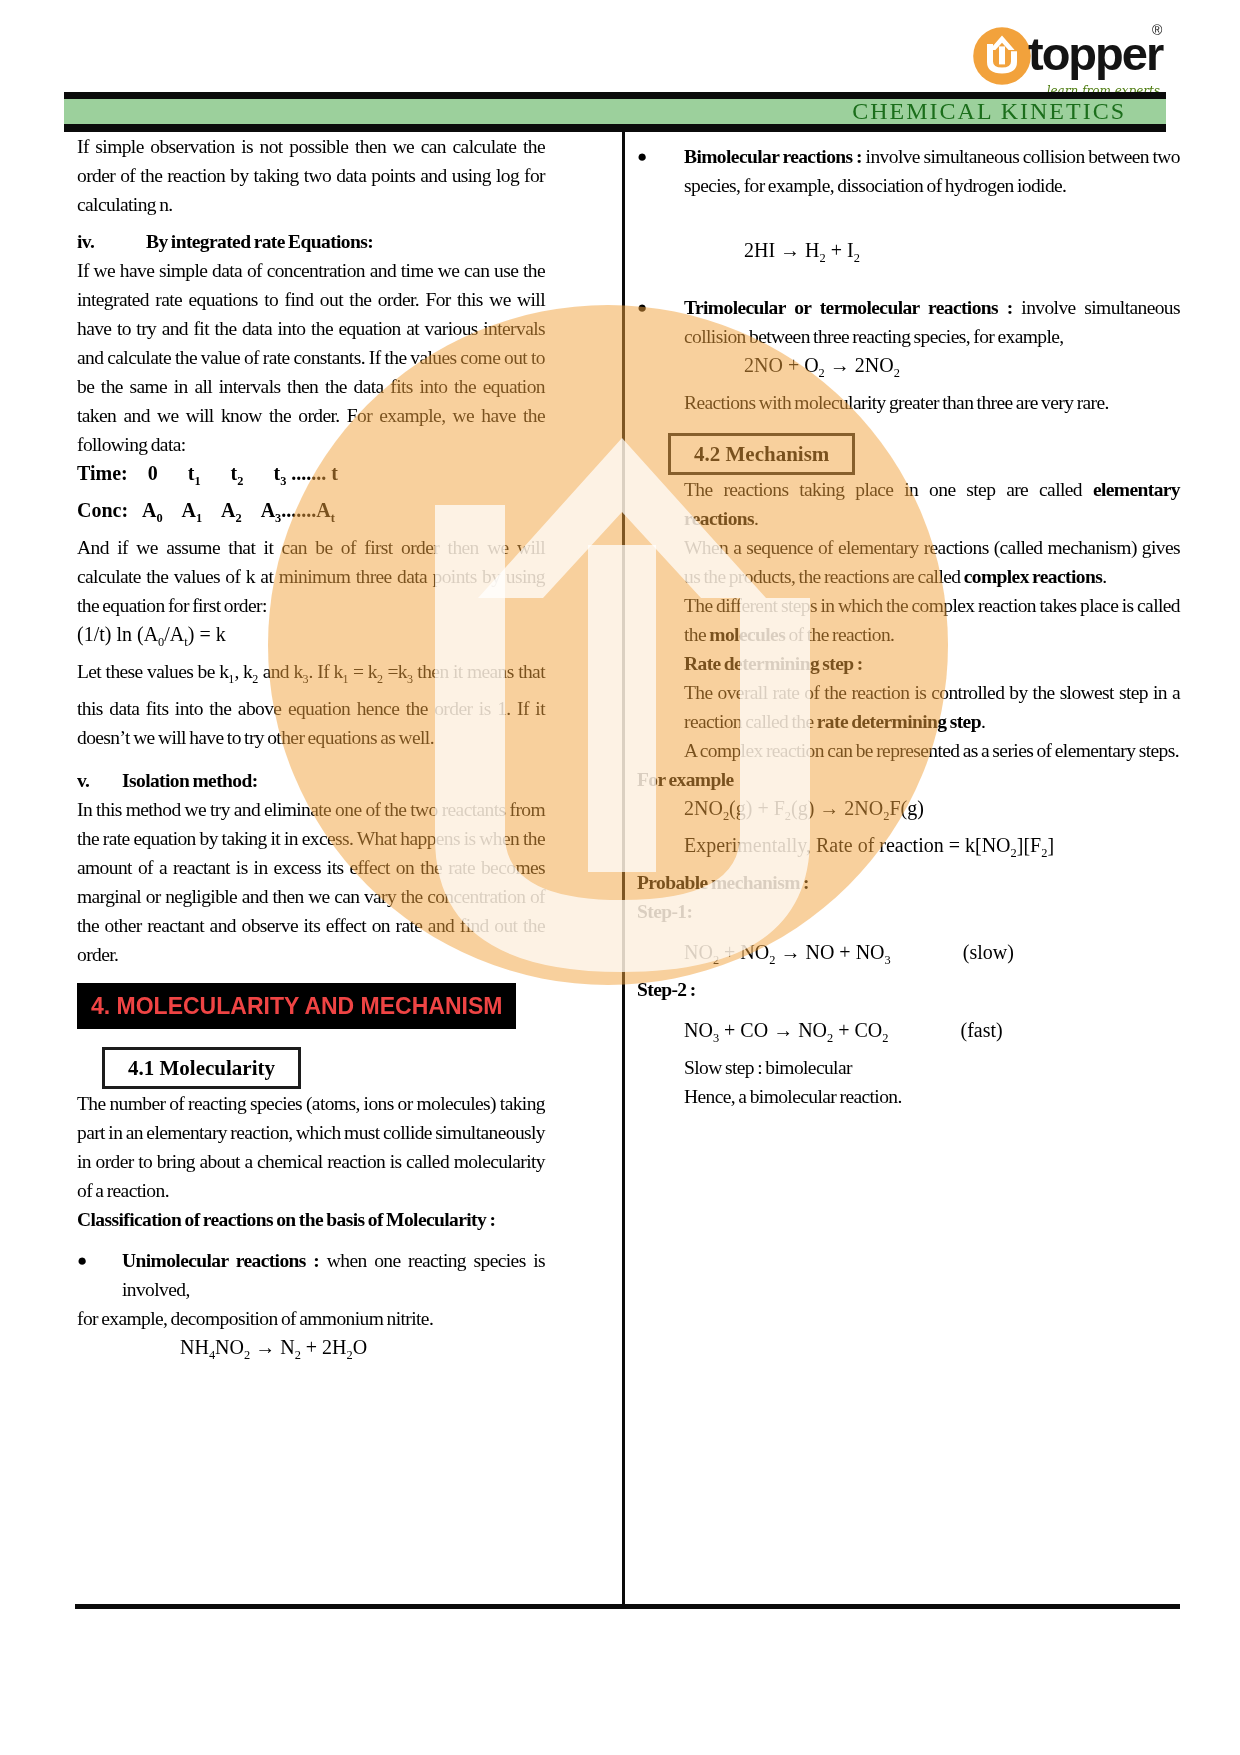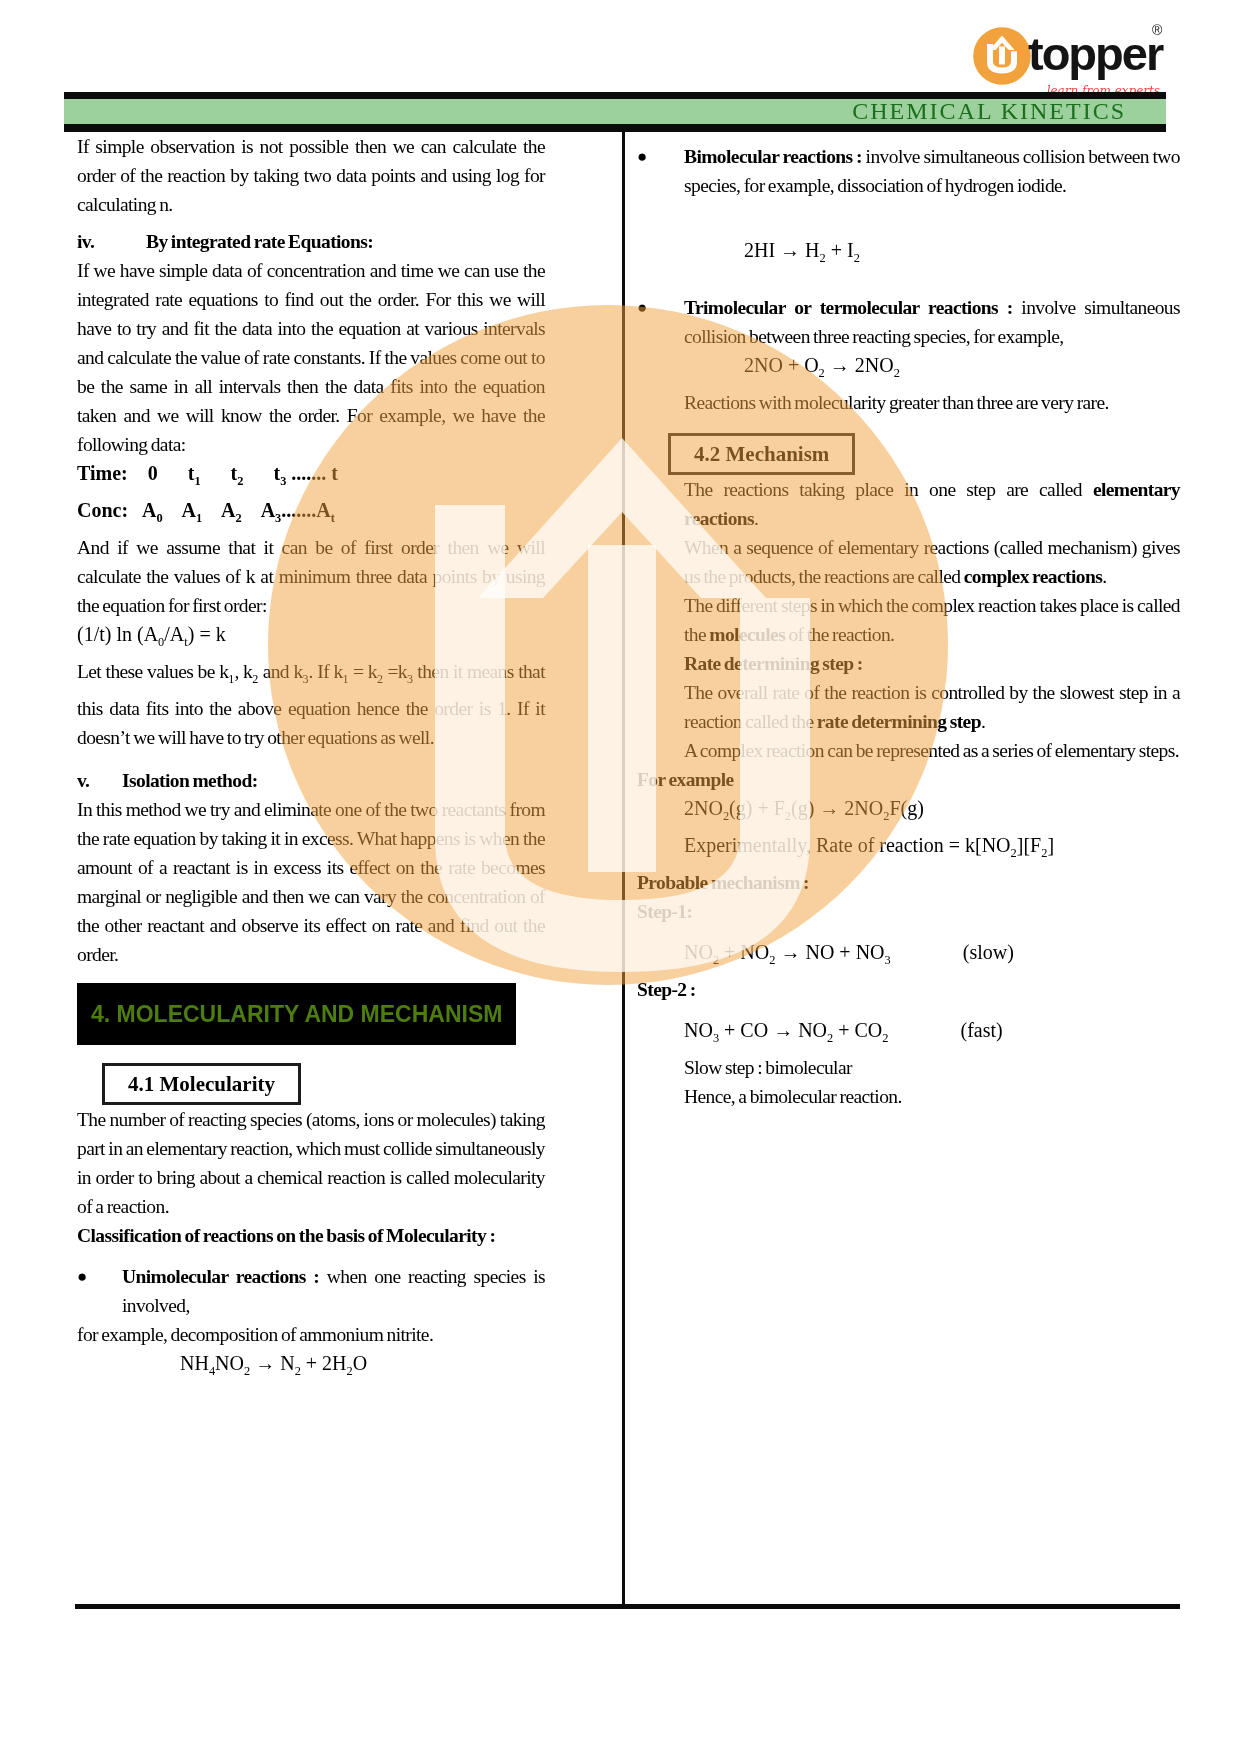--- a/index.html
+++ b/index.html
@@ -6,21 +6,21 @@
   .page{position:relative;width:1240px;height:1647px;background:#fff;overflow:hidden;
         font-family:"Liberation Serif",serif;color:#000;}
 
   
   .logo-svg{position:absolute;left:972px;top:26px;width:60px;height:60px;}
   .brand{position:absolute;left:1028px;top:26px;font-family:"Liberation Sans",sans-serif;
          font-weight:bold;font-size:47px;letter-spacing:-2px;color:#141414;}
   .reg{position:absolute;left:1152px;top:22px;font-family:"Liberation Sans",sans-serif;
        font-size:14px;color:#141414;}
   .tagline{position:absolute;left:1020px;top:84px;width:140px;text-align:right;
-           font-family:"DejaVu Serif",serif;font-style:italic;font-size:12px;color:#ef4444;}
+           font-family:"DejaVu Serif",serif;font-style:italic;font-size:12px;color:#4d7c0f;}
   .rule-top{position:absolute;left:64px;top:92px;width:1102px;height:7px;
             background:var(--rule-black,#0b0b0b);}
   .green-bar{position:absolute;left:64px;top:99px;width:1102px;height:25px;
              background:var(--bar-green,#9CD09C);text-align:right;}
   .green-bar span{display:inline-block;padding-right:40px;line-height:25px;
              font-weight:normal;font-size:24px;letter-spacing:2px;color:var(--bar-text-green,#1B6E1B);}
   .rule-mid{position:absolute;left:64px;top:124px;width:1102px;height:8px;
             background:var(--rule-black,#0b0b0b);}
   .col-divider{position:absolute;left:622px;top:132px;width:3px;height:1473px;background:#0b0b0b;}
   .rule-bottom{position:absolute;left:75px;top:1604px;width:1105px;height:5px;
@@ -39,23 +39,23 @@
   .hang .lbl.bullet{font-size:17px;}
   .hang .txt{flex:1 1 auto;}
   b{font-weight:bold;}
   sub{font-size:0.62em;vertical-align:-0.4em;letter-spacing:0;}
   .eq{font-size:20px;letter-spacing:0;word-spacing:0;text-align:right;}
   .bold-line{font-weight:bold;text-align:left;}
   .pre{white-space:pre-wrap;}
   .eq-row{display:flex;align-items:baseline;}
   .eq-row .note{margin-left:72px;}
 
-  .banner{display:inline-block;background:var(--banner-bg,#000);color:#4d7c0f;
+  .banner{display:inline-block;background:var(--banner-bg,#000);color:#ef4444;
           font-family:"Liberation Sans",sans-serif;font-weight:bold;font-size:23px;
-          letter-spacing:0;word-spacing:0;line-height:46px;height:46px;padding:8px 14px;}
+          letter-spacing:0;word-spacing:0;line-height:46px;height:46px;padding:0 14px;}
   .sec-box{display:inline-block;border:3px solid #1c1c1c;font-weight:bold;font-size:21px;
            letter-spacing:0;word-spacing:0;padding:5px 23px;line-height:26px;}
 
   
   .mt8{margin-top:8px;gap:24px;} .mt10{margin-top:10px;} .mt12{margin-top:12px;}
   .mt14{margin-top:14px;} .mt16{margin-top:16px;} .mt18{margin-top:18px;}
   .mt20{margin-top:20px;} .mt22{margin-top:22px;} .mt26{margin-top:26px;}
 
   
   .watermark{position:absolute;left:0;top:0;pointer-events:none;z-index:6;}

